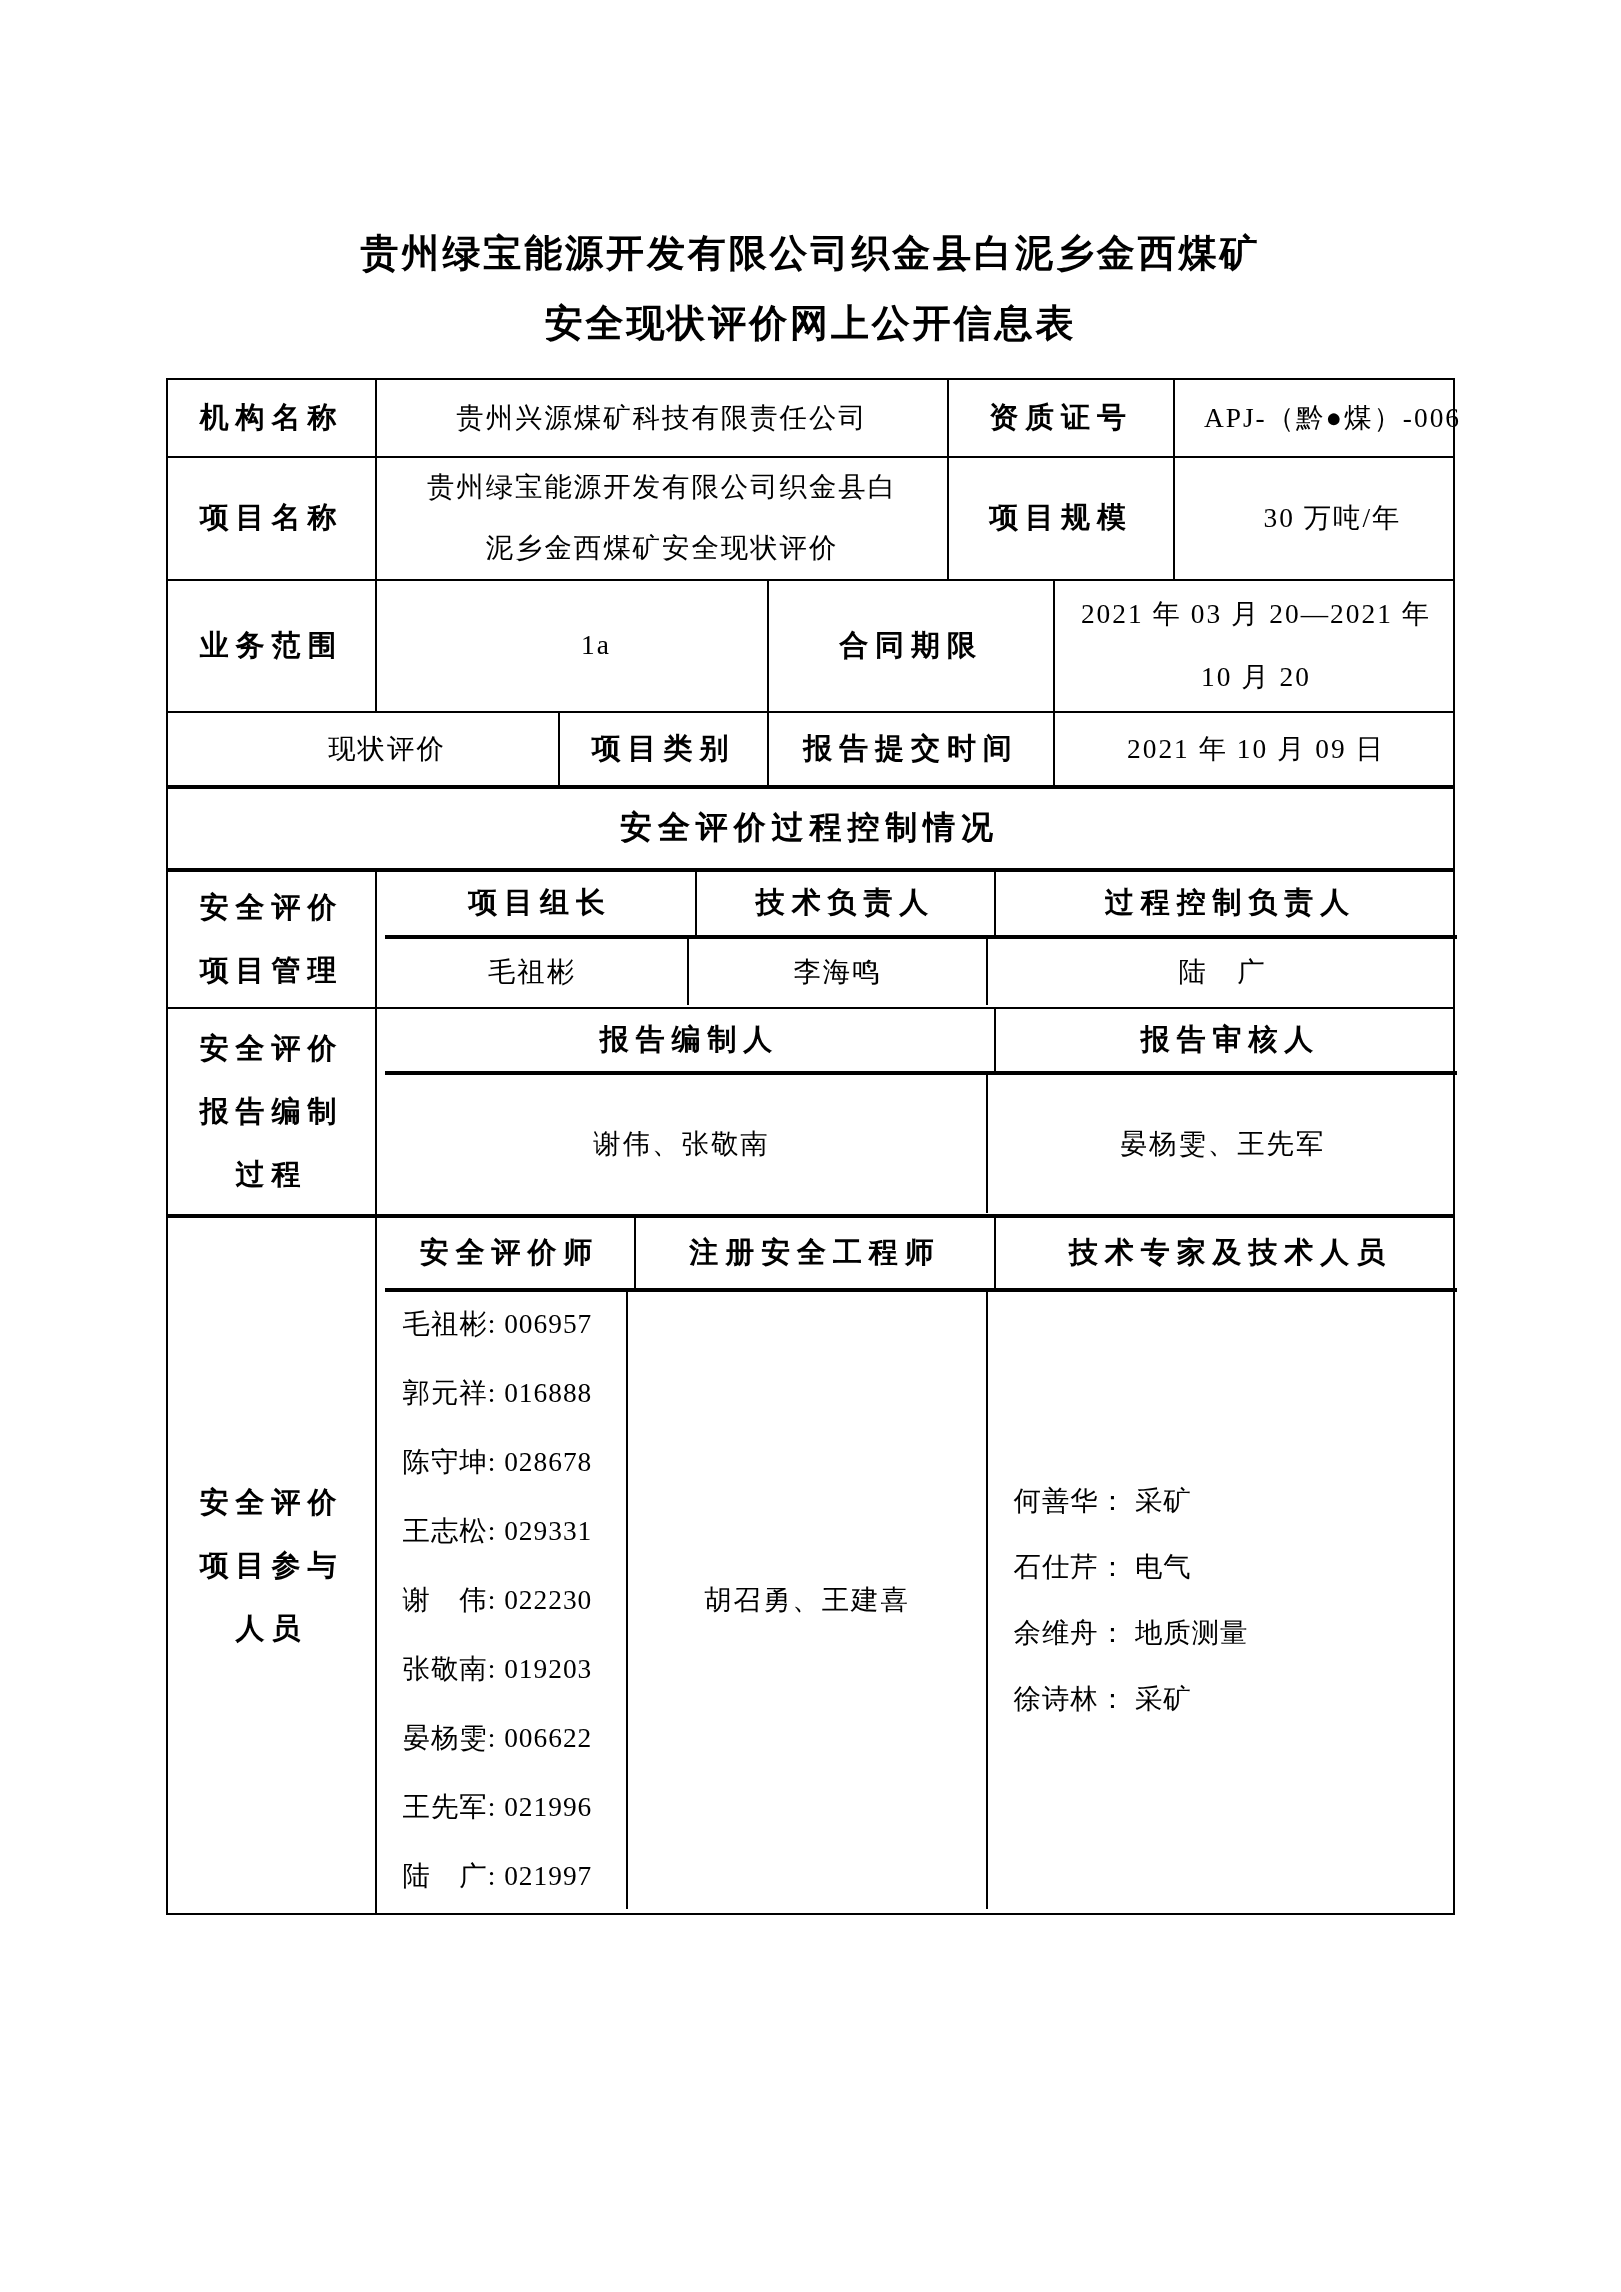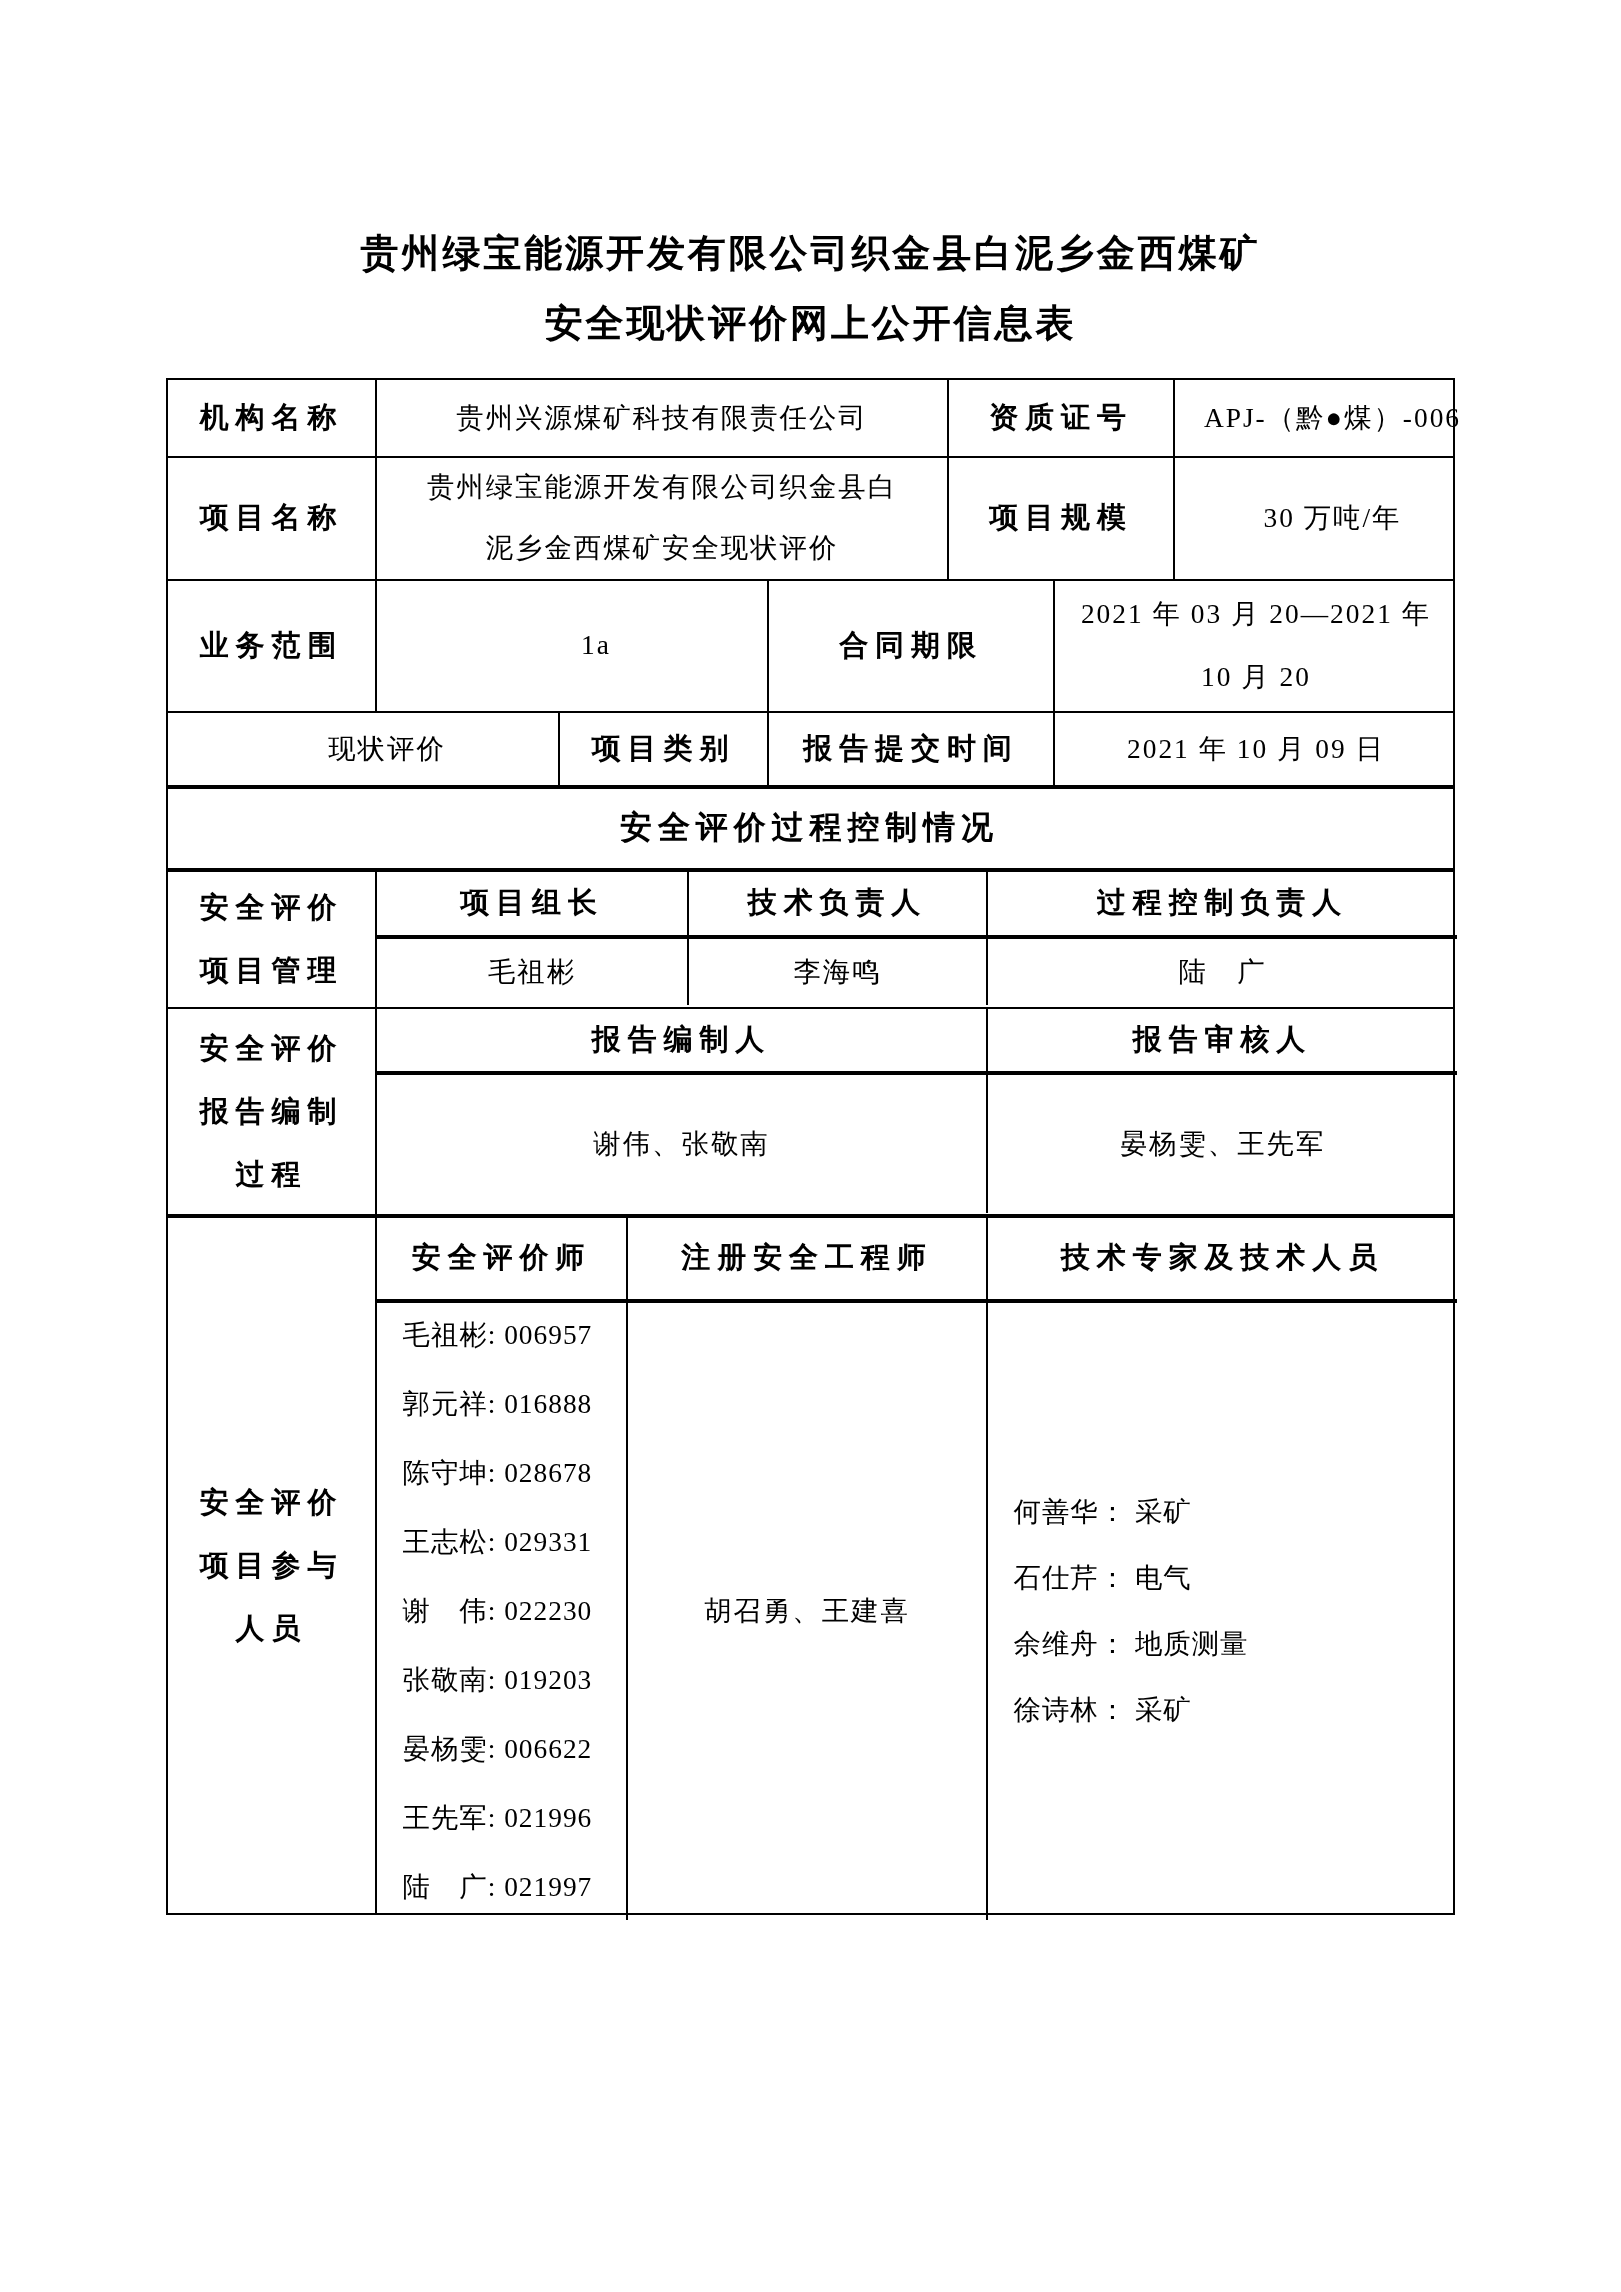--- a/index.html
+++ b/index.html
@@ -23,21 +23,21 @@
   .cell.last{border-right:none;}
   .label{font-weight:bold;font-size:29px;letter-spacing:6.9px;}
   .bighead{font-weight:bold;font-size:32px;letter-spacing:5.9px;}
   .w213{width:209px;} .w584{width:572px;} .w197{width:226px;} .w321{width:315px;}
   .w400{width:392px;padding-left:48px;} .w292{width:286px;} .w410{width:402px;}
   .w318{width:312px;} .w305{width:299px;} .w479{width:469px;}
   .w623{width:611px;} .w256{width:251px;} .w367{width:360px;}
   .subcol{display:flex;flex-direction:column;flex:none;width:1080px;box-sizing:border-box;}
   .subrow{display:flex;border-bottom:2px solid #000;box-sizing:border-box;flex:none;}
   .subrow:last-child{border-bottom:none;}
-  .subrow.thick{border-bottom-width:4.9px;}
+  .subrow.thick{border-bottom-width:4.9px;margin-left:8px;}
   .twolines div{line-height:61px;}
   .lbl-lines div{line-height:63px;}
   .list-cell{align-items:flex-start;text-align:left;padding-left:25.5px;}
   .list-line{line-height:69px;white-space:nowrap;letter-spacing:1px;}
   .experts .list-line{line-height:66px;}
   .dates div{line-height:63px;}
 </style>
 </head>
 <body>
 
@@ -125,21 +125,21 @@
       </div>
     </div>
 
     <div class="row" style="height:695px">
       <div class="cell label w213 lbl-lines">
         <div>安全评价</div>
         <div>项目参与</div>
         <div>人员</div>
       </div>
       <div class="subcol">
-        <div class="subrow thick" style="height:85px">
+        <div class="subrow thick" style="height:74px">
           <div class="cell label w256">安全评价师</div>
           <div class="cell label w367">注册安全工程师</div>
           <div class="cell label w479 last">技术专家及技术人员</div>
         </div>
         <div class="subrow" style="height:617px">
           <div class="cell w256 list-cell">
               <div class="list-line">毛祖彬: 006957</div>
               <div class="list-line">郭元祥: 016888</div>
               <div class="list-line">陈守坤: 028678</div>
               <div class="list-line">王志松: 029331</div>

